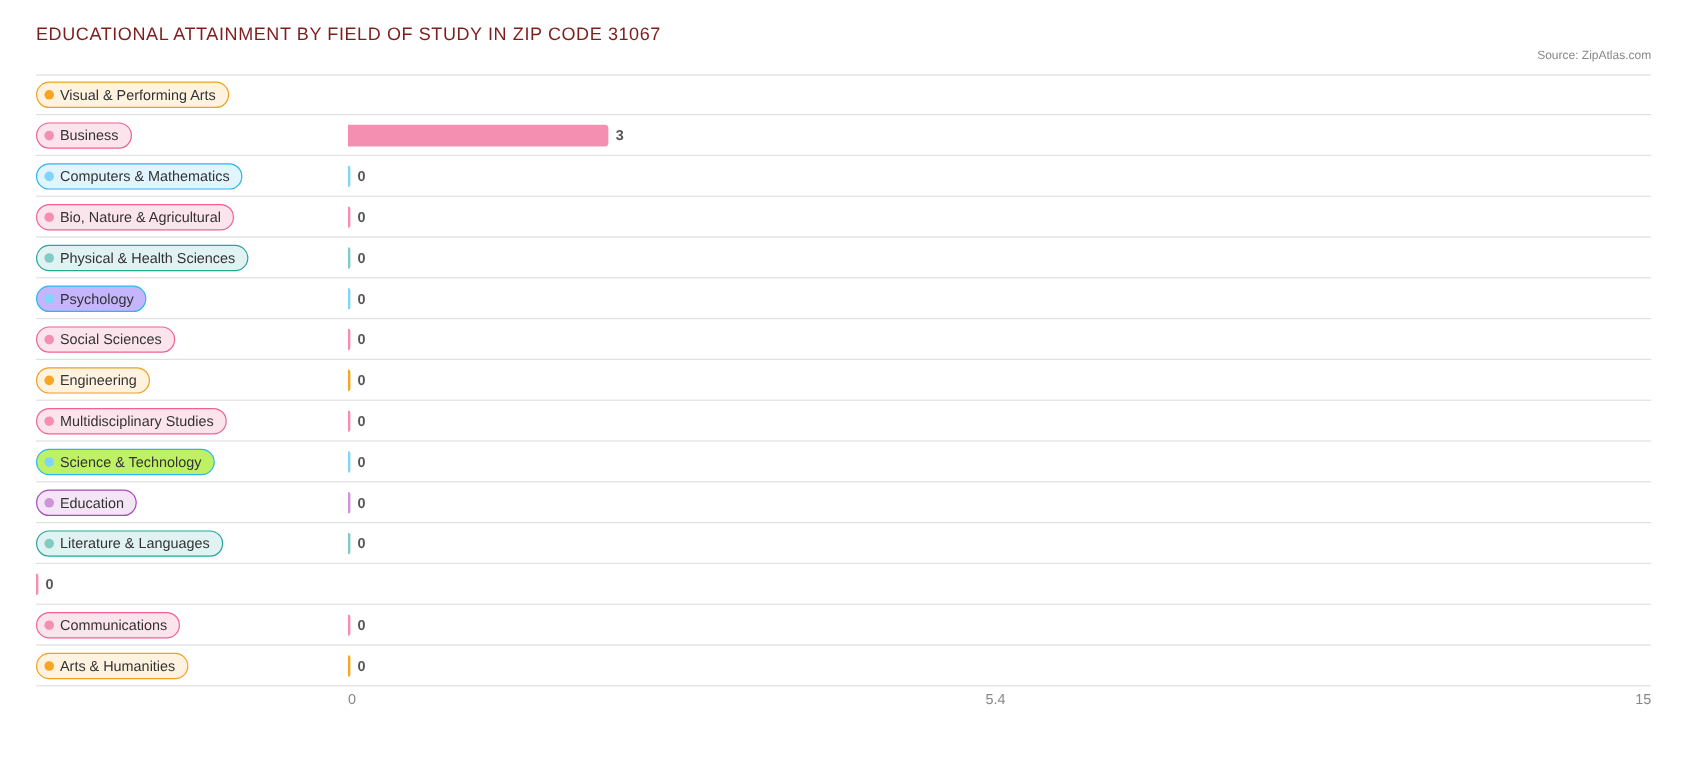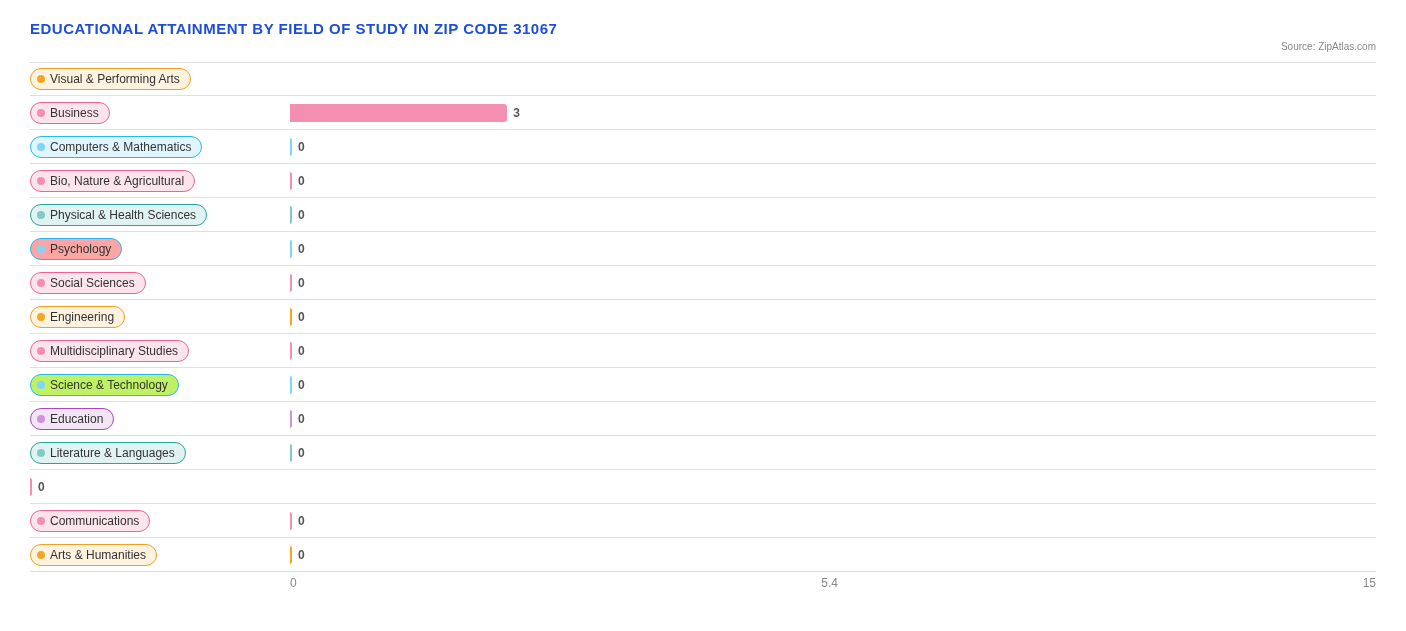--- a/index.html
+++ b/index.html
@@ -5,24 +5,24 @@
     * { box-sizing: border-box; margin: 0; padding: 0; }
     body {
       font-family: Arial, sans-serif;
       background: #fff;
       width: 1406px;
       min-height: 631px;
       padding: 20px 30px 30px 30px;
     }
     .chart-title {
       font-size: 15px;
-      font-weight: bold;
+      font-weight: normal;
       letter-spacing: 0.5px;
       text-transform: uppercase;
-      color: #1d4ed8;
+      color: #7f1d1d;
       margin-bottom: 4px;
     }
     .source {
       font-size: 10px;
       color: #888;
       text-align: right;
       margin-bottom: 10px;
     }
     .chart-area {
       display: flex;
@@ -151,21 +151,21 @@
           <span>Physical &amp; Health Sciences</span>
         </span>
       </div>
       <div class="bar-container">
         <div class="bar" style="width: 2px; background: rgb(128, 203, 196);"></div>
         <span class="bar-value">0</span>
       </div>
     </div>
     <div class="bar-row">
       <div class="label-area">
-        <span class="label-pill" style="background: #fca5a5; border-color: rgb(41, 182, 246);">
+        <span class="label-pill" style="background: #c4b5fd; border-color: rgb(41, 182, 246);">
           <span class="pill-dot" style="background: rgb(129, 212, 250);"></span>
           <span>Psychology</span>
         </span>
       </div>
       <div class="bar-container">
         <div class="bar" style="width: 2px; background: rgb(129, 212, 250);"></div>
         <span class="bar-value">0</span>
       </div>
     </div>
     <div class="bar-row">

